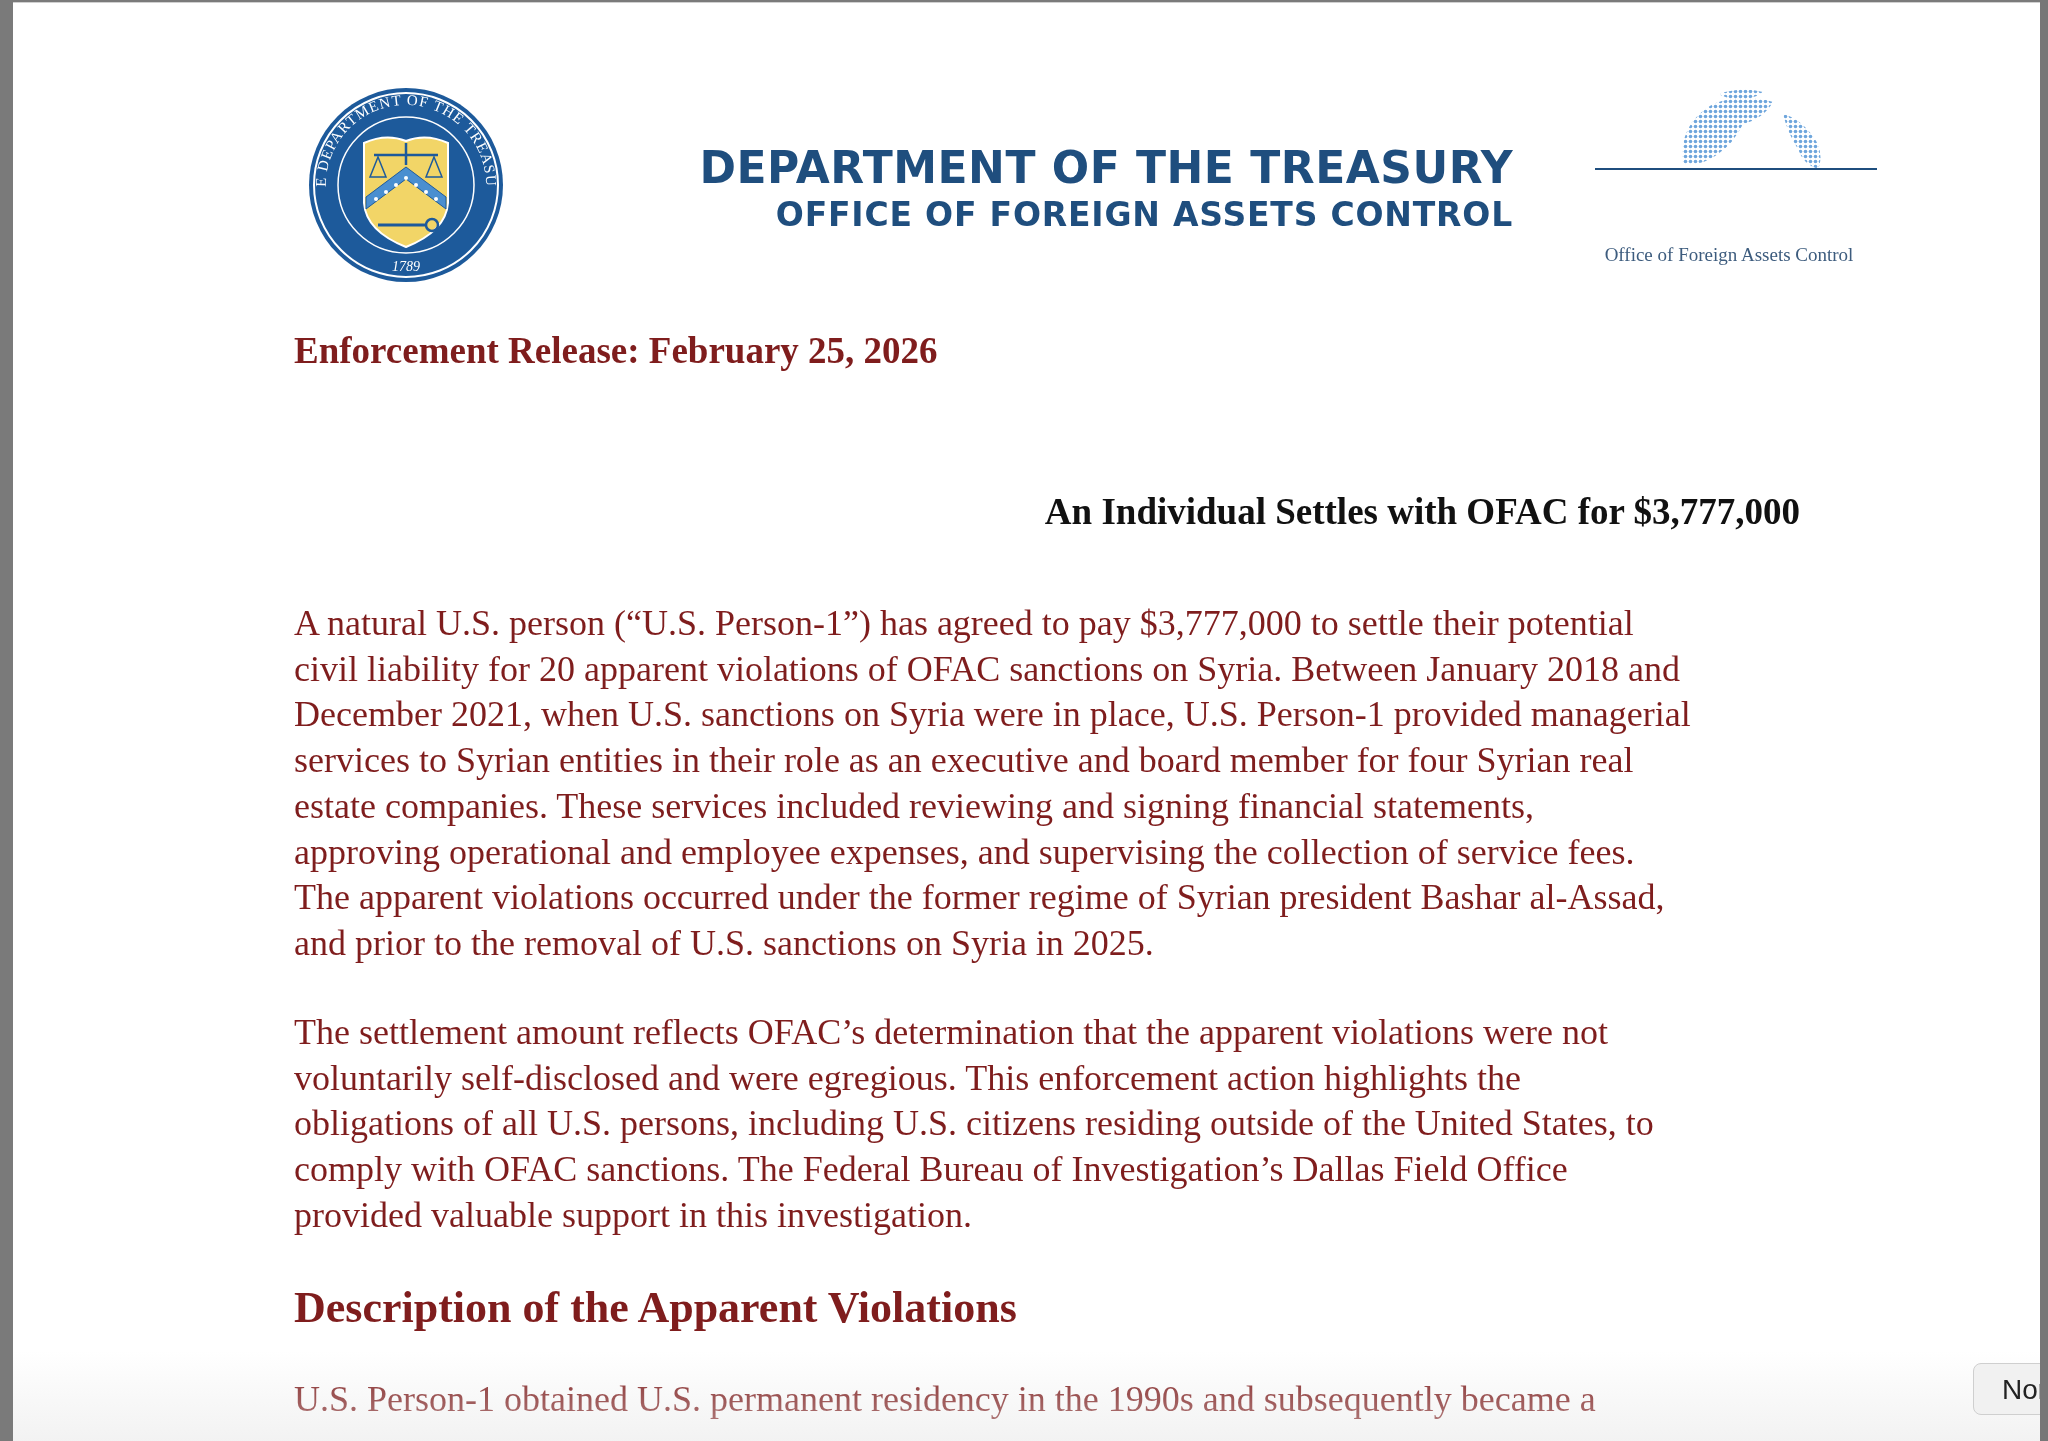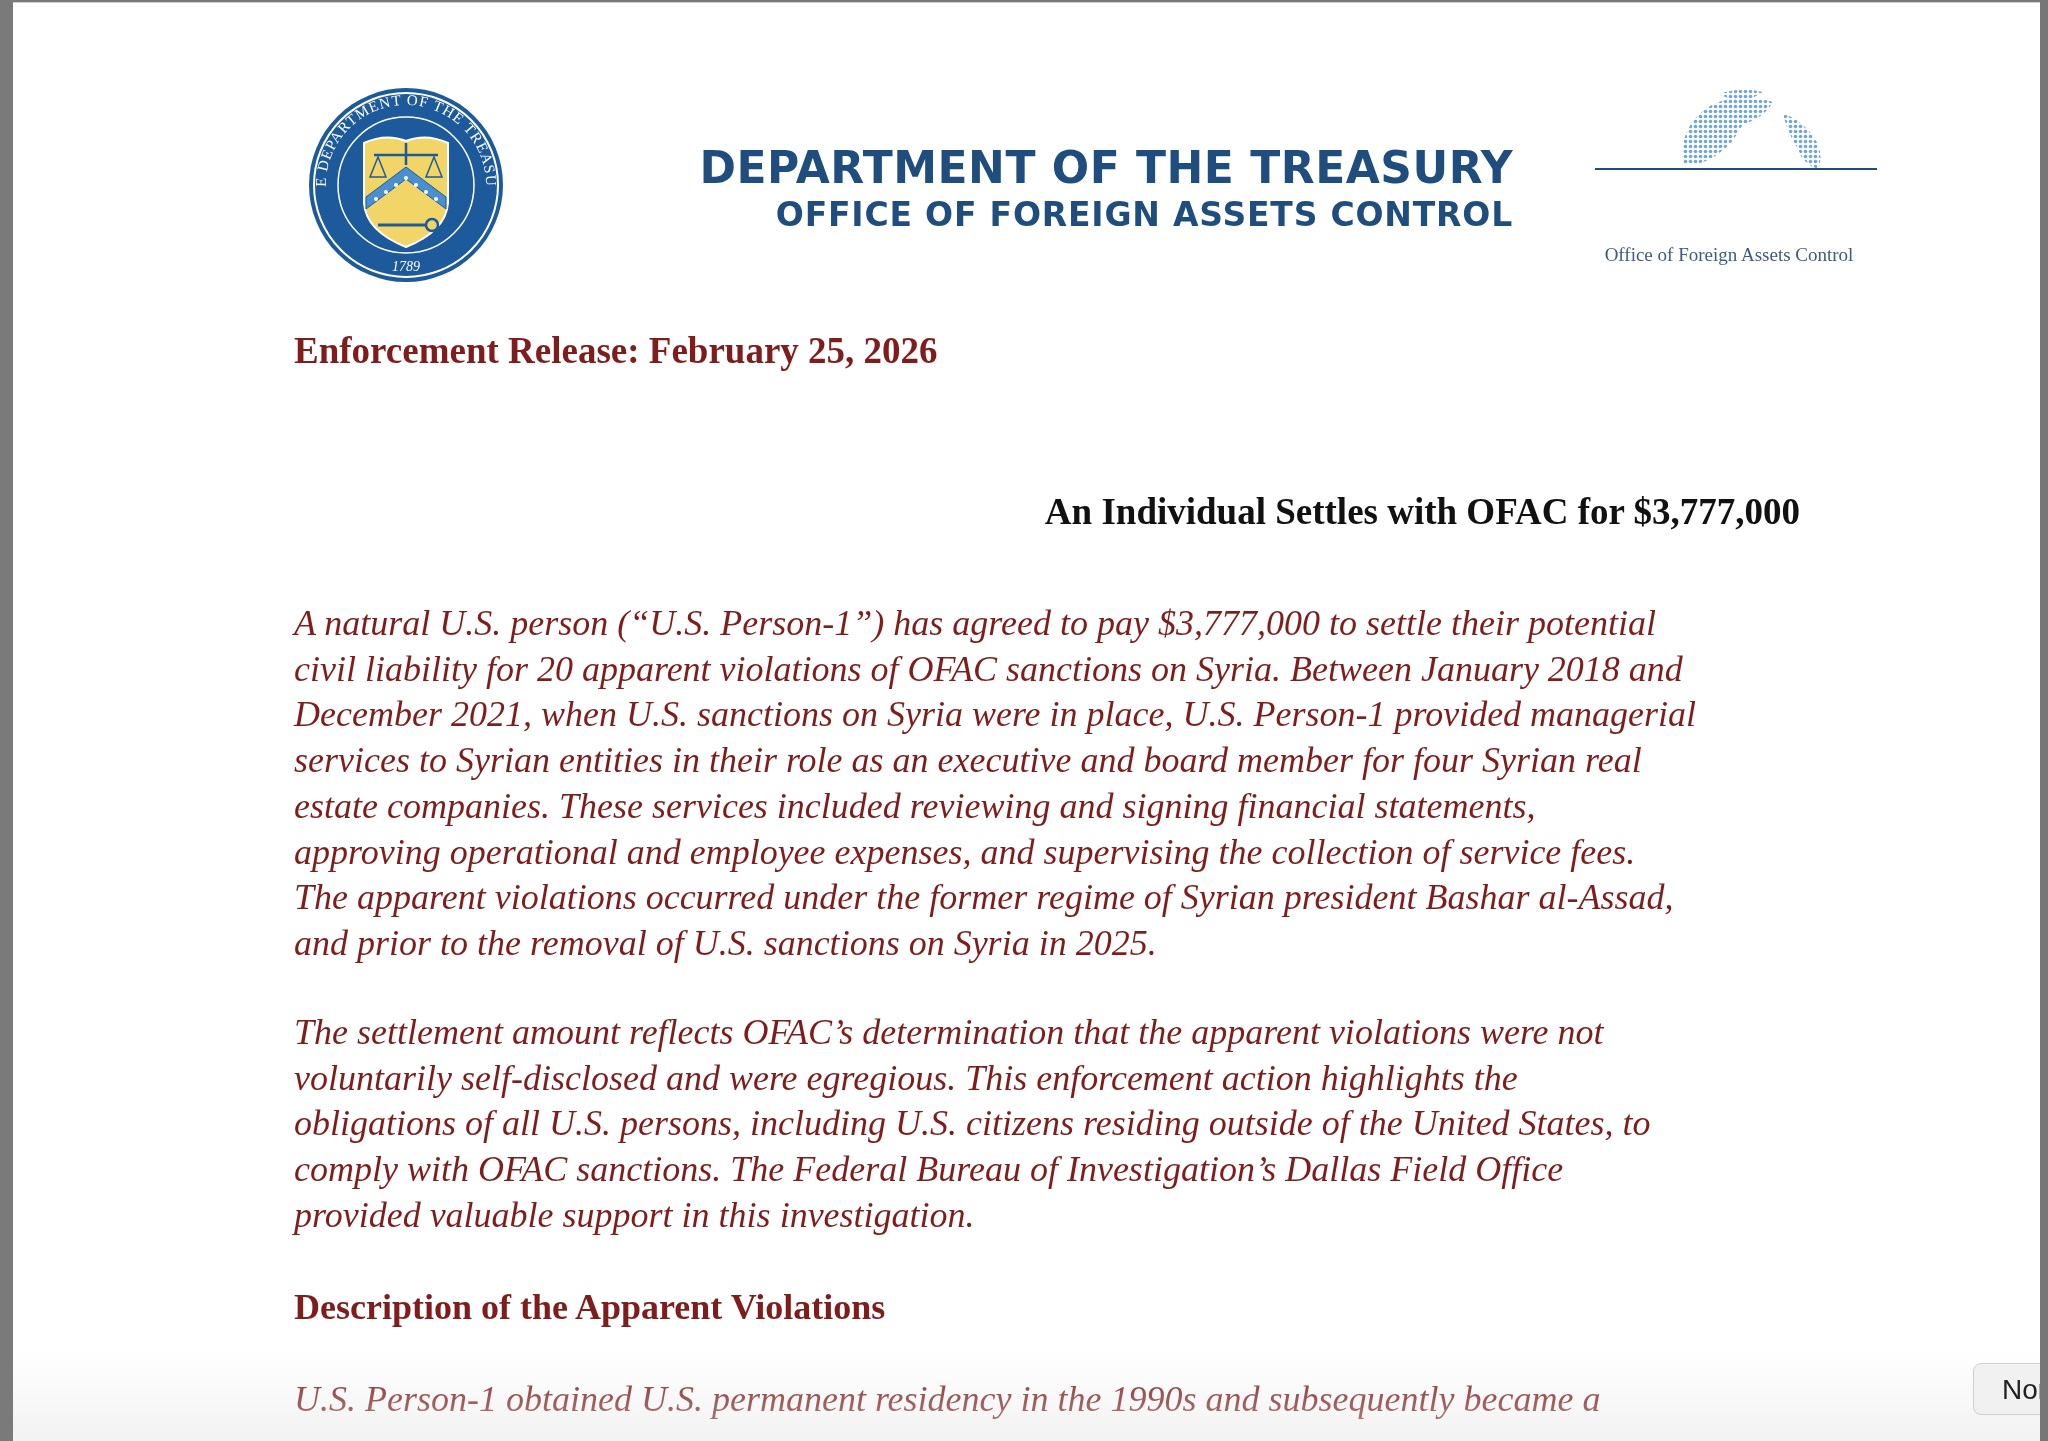--- a/index.html
+++ b/index.html
@@ -17,24 +17,24 @@
   .header-text { position: absolute; left: 560px; top: 140px; width: 940px; text-align: right; color: #1f4e7e; font-family: "DejaVu Sans", sans-serif; font-weight: bold; }
   .header-line1 { font-size: 44px; letter-spacing: 0.5px; line-height: 52px; }
   .header-line2 { font-size: 33px; letter-spacing: 0.8px; line-height: 42px; }
   .ofac-logo { position: absolute; left: 1570px; top: 82px; width: 320px; height: 190px; }
   .ofac-letters { position: absolute; left: 0; top: 80px; width: 300px; font-family: "Liberation Serif", serif; font-size: 86px; color: #1f4e7e; letter-spacing: 22px; line-height: 90px; text-align: center; }
   .ofac-sub { position: absolute; left: 0; top: 160px; width: 292px; font-family: "Liberation Serif", serif; font-size: 19px; color: #3d5c7e; text-align: center; }
   .ofac-rule { position: absolute; left: 12px; top: 84px; width: 282px; height: 2px; background: #1f4e7e; }
   .doc { position: absolute; left: 237px; color: #7f1d1d; font-size: 36px; line-height: 45.7px; margin-left: 44px; }
   .release { top: 326px; font-weight: bold; font-size: 37px; }
   .title { position: absolute; left: 237px; top: 487px; width: 1550px; text-align: right; font-weight: bold; font-size: 37px; line-height: 45px; color: #111; }
-  .para { width: 1580px; white-space: pre-line; font-style: italic; }
+  .para { width: 1580px; white-space: pre-line; }
   .p1 { top: 599px; }
   .p2 { top: 1008px; }
-  .section-heading { top: 1283px; font-weight: bold; font-size: 36px; }
+  .section-heading { top: 1283px; font-weight: bold; font-size: 44px; }
   .p3 { top: 1375px; }
   .bottom-fade { position: absolute; left: 0; bottom: 0; width: 100%; height: 90px; background: linear-gradient(to bottom, rgba(255,255,255,0), rgba(232,232,232,0.55)); pointer-events: none; }
   .nor-button {
     position: absolute; left: 1973px; top: 1363px; width: 80px; height: 52px;
     border: 1px solid #cfcfcf; border-radius: 8px; background: #f1f1f1;
     font-family: "Liberation Sans", sans-serif; font-size: 28px; color: #222;
     line-height: 52px; padding-left: 28px; box-sizing: border-box; overflow: hidden; white-space: nowrap;
   }
   .scroll-edge { position: absolute; right: 0; top: 0; width: 8px; height: 1441px; background: #777; }
 </style>

